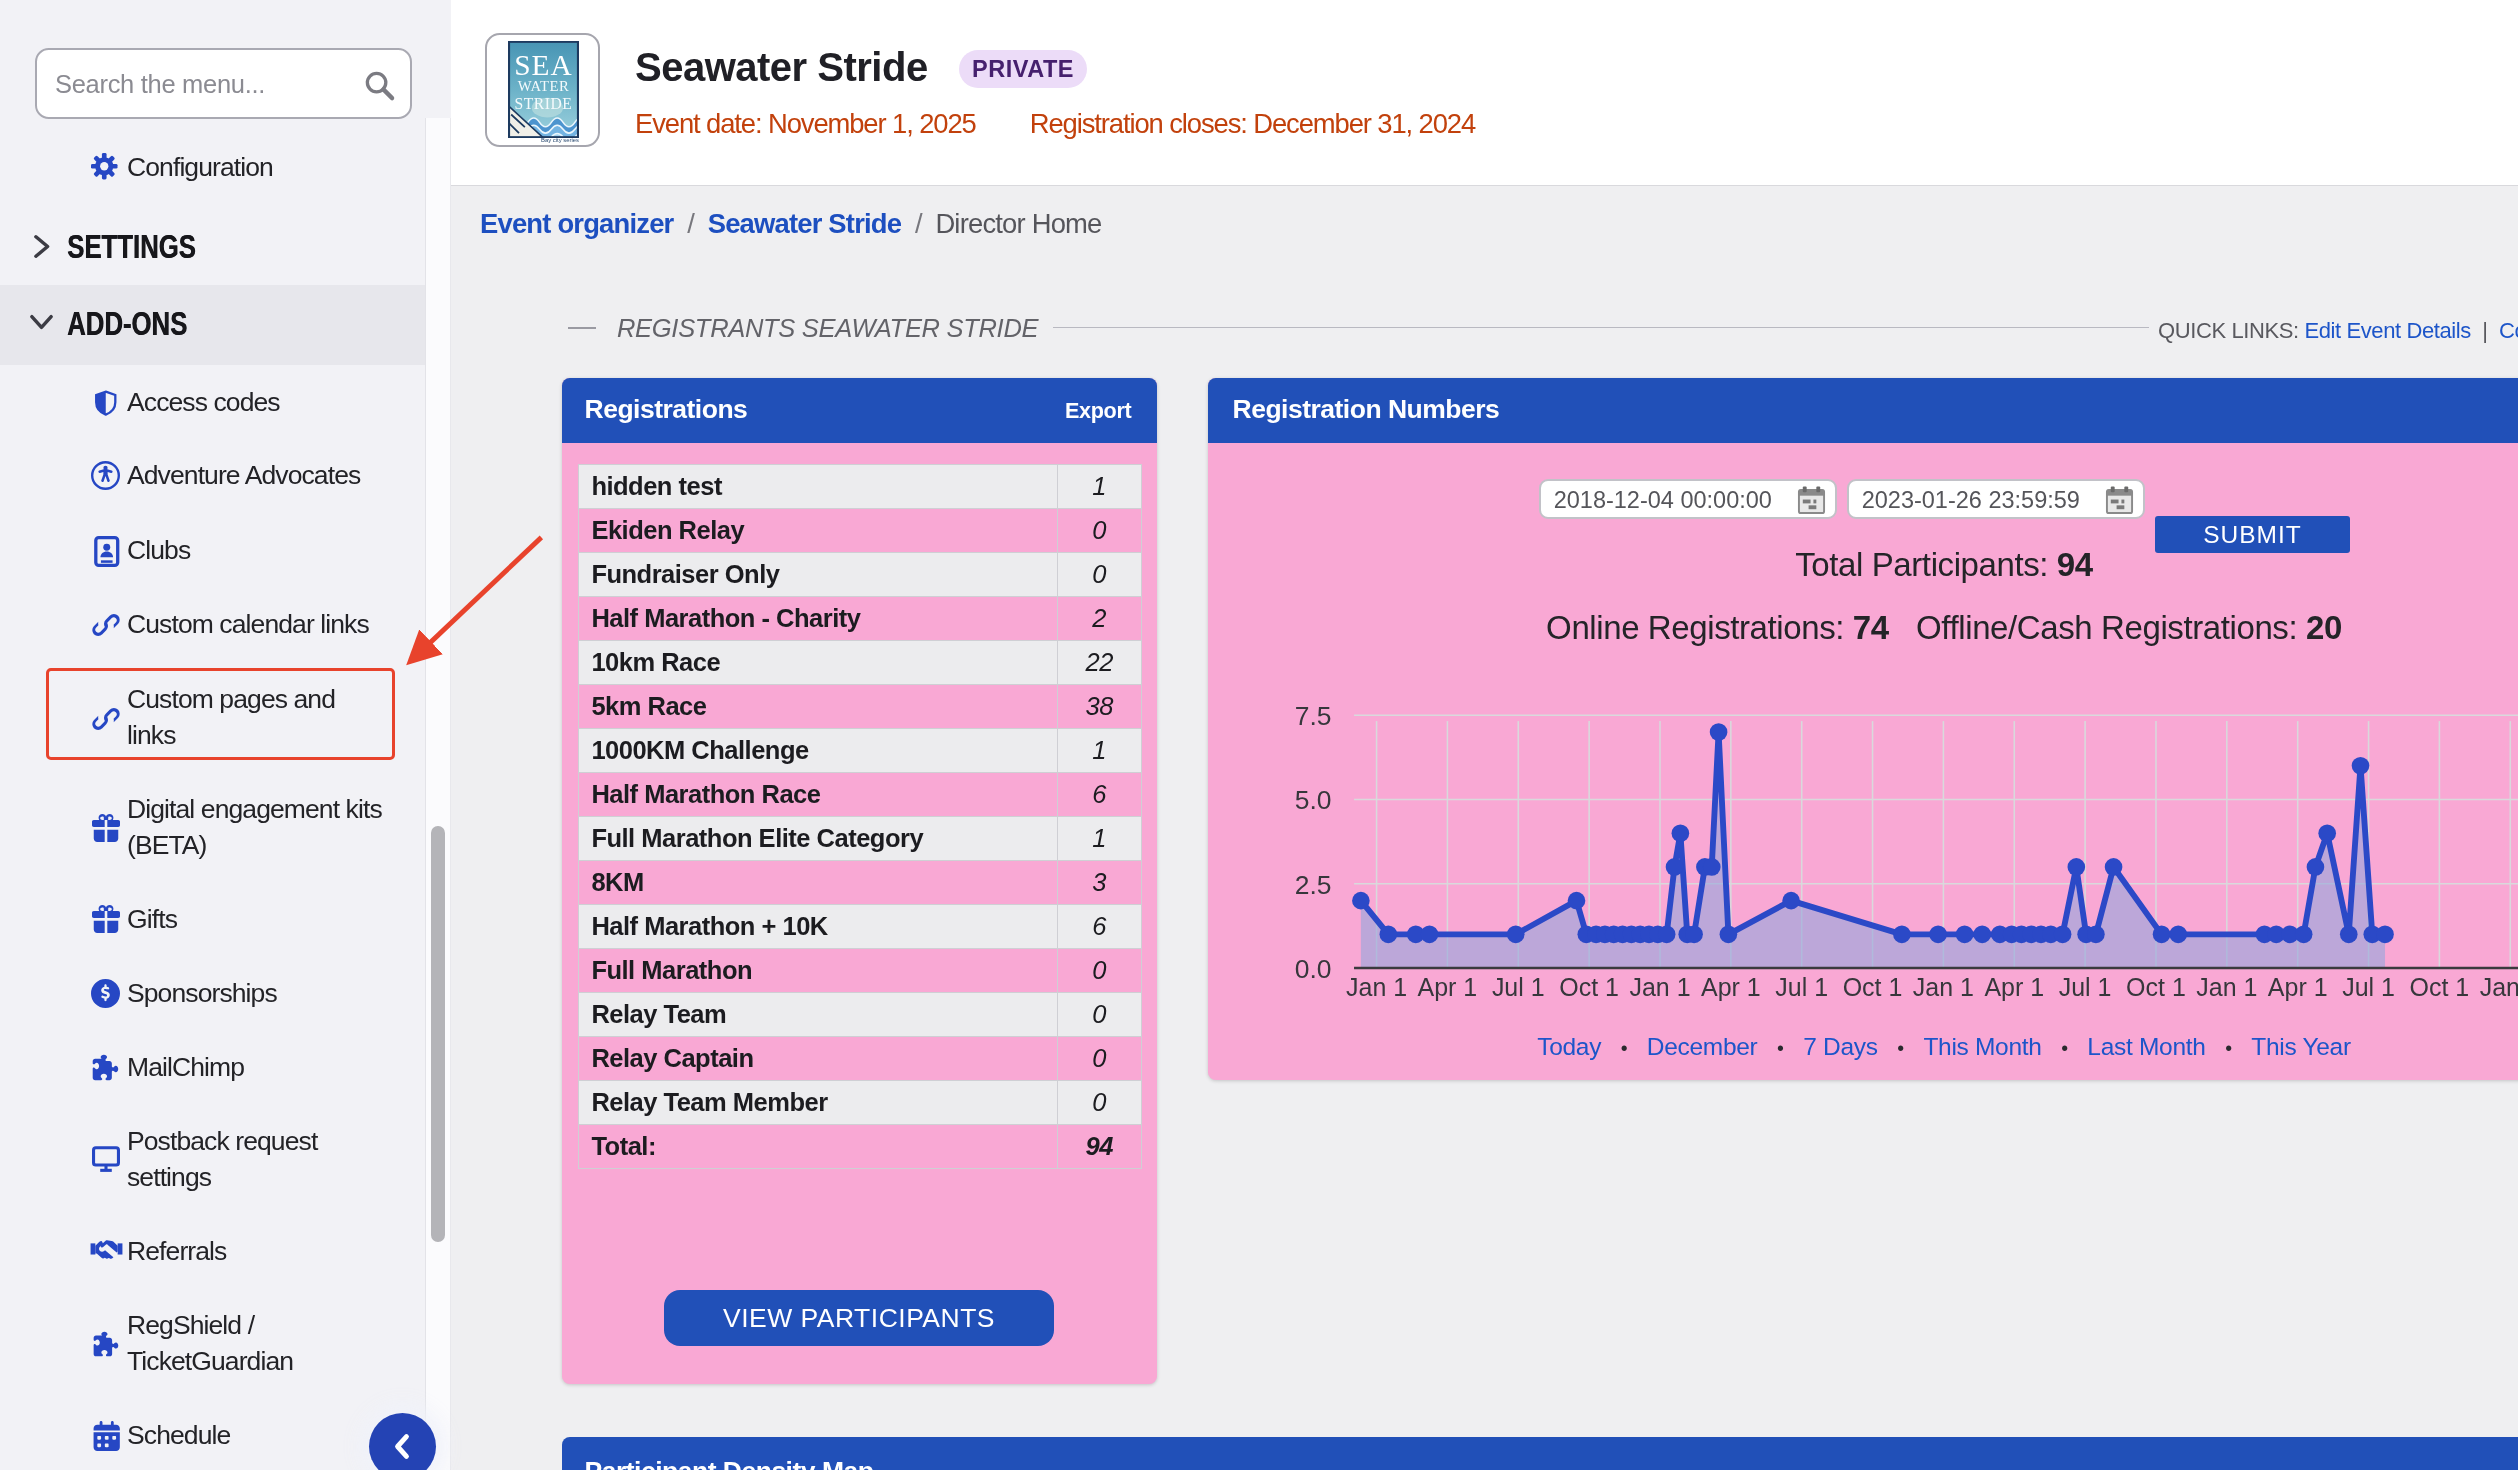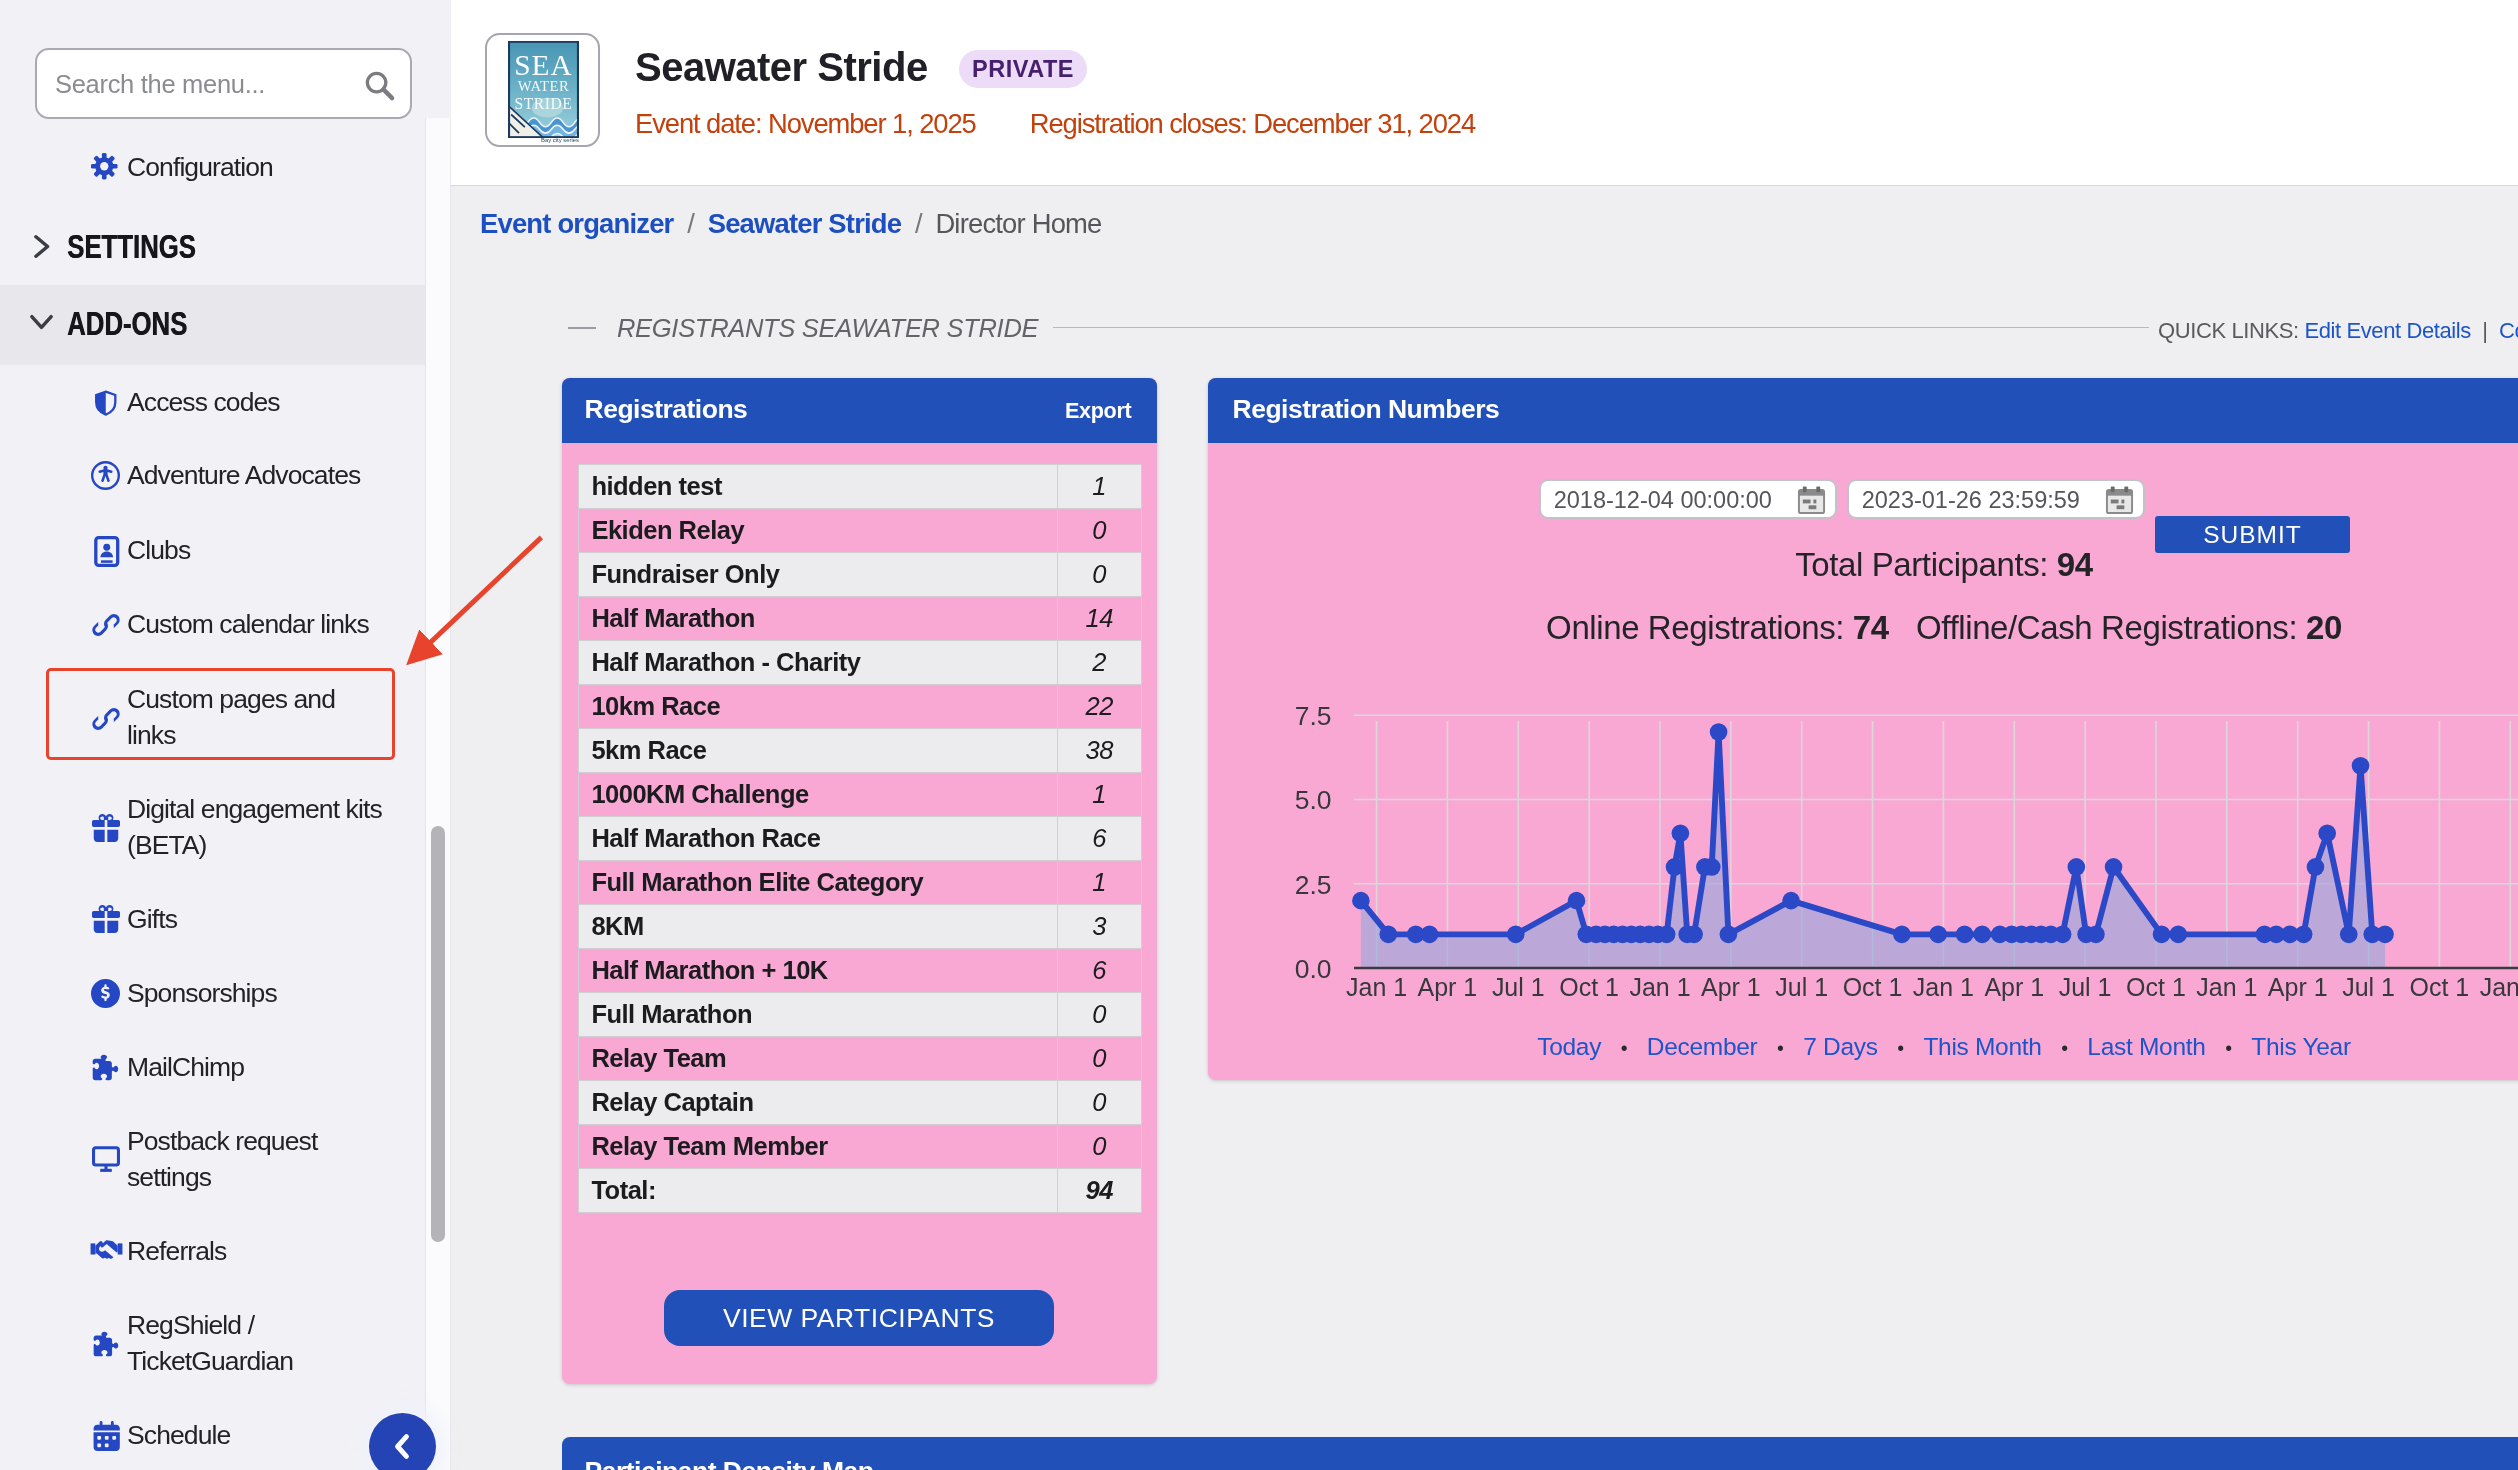--- a/index.html
+++ b/index.html
@@ -237,24 +237,20 @@
           <td>hidden test</td>
           <td>1</td>
         </tr>
     <tr>
           <td>Ekiden Relay</td>
           <td>0</td>
         </tr>
     <tr>
           <td>Fundraiser Only</td>
           <td>0</td>
-        </tr>
-    <tr>
-          <td>Half Marathon</td>
-          <td>14</td>
         </tr>
     <tr>
           <td>Half Marathon - Charity</td>
           <td>2</td>
         </tr>
     <tr>
           <td>10km Race</td>
           <td>22</td>
         </tr>
     <tr>

